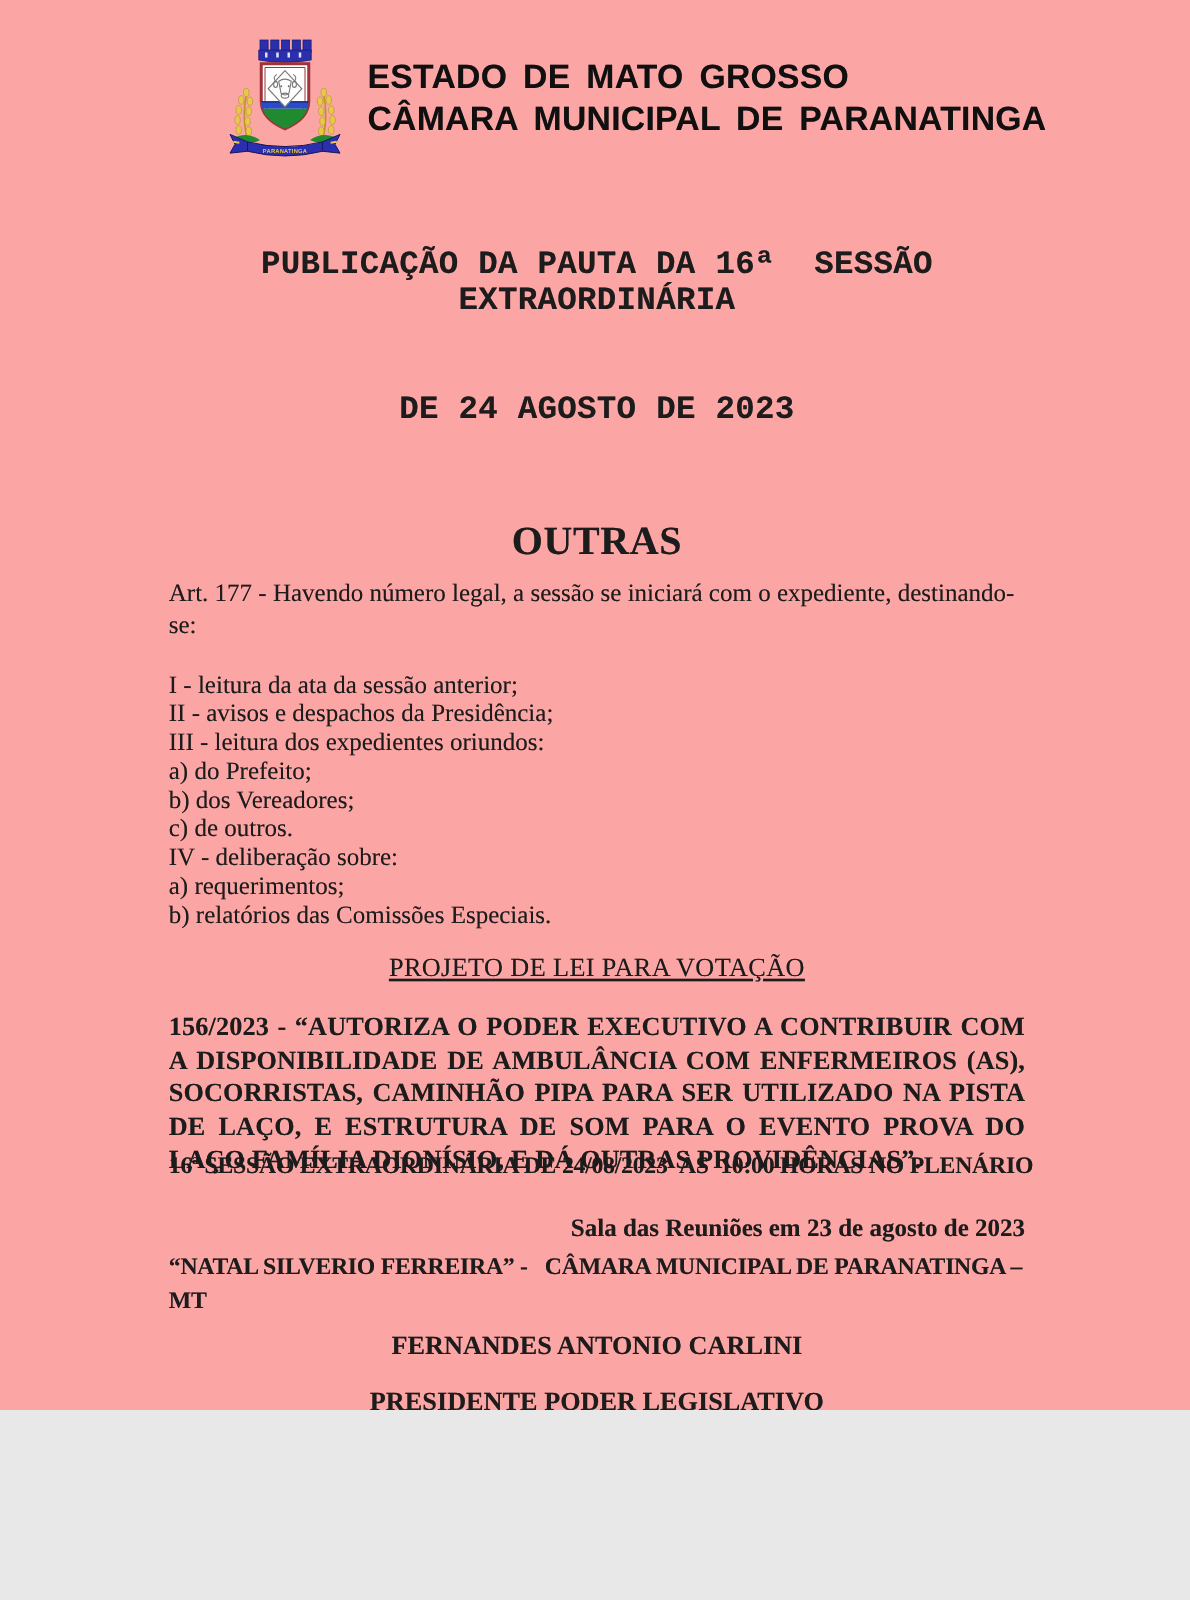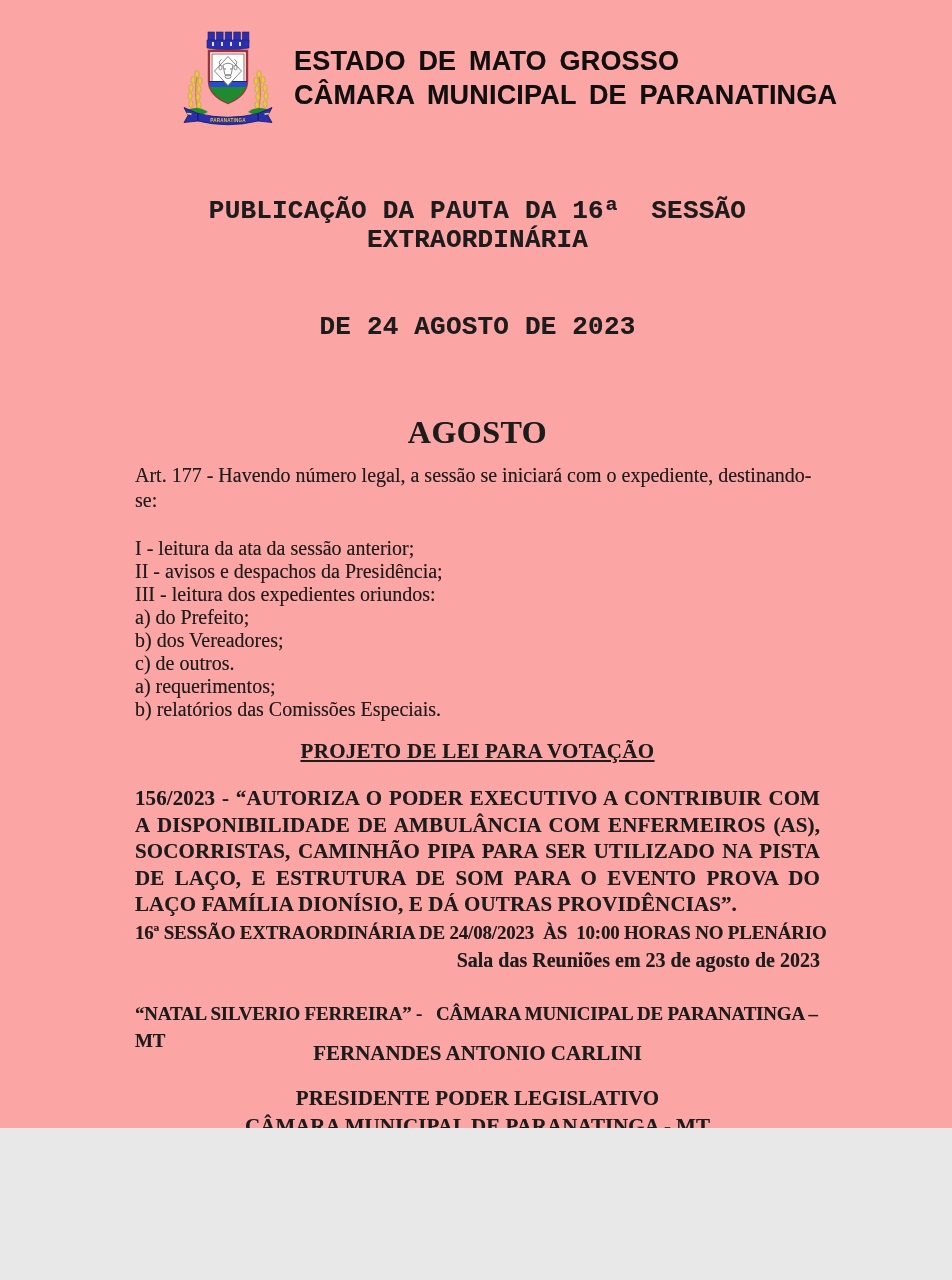--- a/index.html
+++ b/index.html
@@ -39,21 +39,21 @@
     text-align:center; font-weight:bold;
     font-size:32px; line-height:36px; margin-top:14px;
     letter-spacing:0.5px;
   }
 
   
   .art-line { font-size:20px; line-height:25px; margin-top:13px; }
   .agenda-list { margin-top:24px; font-size:20px; line-height:23px; }
   .vote-heading {
     margin-top:18px; text-align:center;
-    font-weight:bold; font-size:21px; line-height:24px;
+    font-weight:normal; font-size:21px; line-height:24px;
     text-decoration:underline; letter-spacing:0.3px;
   }
   .bill-text {
     margin-top:22px; font-weight:bold;
     font-size:21px; line-height:26.5px;
     text-align:justify; letter-spacing:0.1px;
   }
   .place-date {
     margin-top:30px; text-align:right;
     font-weight:bold; font-size:20px; line-height:25px;
@@ -165,31 +165,32 @@
         <div>ESTADO DE MATO GROSSO</div>
         <div>CÂMARA MUNICIPAL DE PARANATINGA</div>
       </div>
     </div>
 
     <div class="doc-title">
       <div>PUBLICAÇÃO DA PAUTA DA 16ª  SESSÃO EXTRAORDINÁRIA</div>
       <div>DE 24 AGOSTO DE 2023</div>
     </div>
 
-    <div class="pauta-title">AGOSTO</div>
+    <div class="pauta-title">OUTRAS</div>
 
     <div class="art-line">Art. 177 - Havendo número legal, a sessão se iniciará com o expediente, destinando-se:</div>
 
     <div class="agenda-list">
       <div>I - leitura da ata da sessão anterior;</div>
       <div>II - avisos e despachos da Presidência;</div>
       <div>III - leitura dos expedientes oriundos:</div>
       <div>a) do Prefeito;</div>
       <div>b) dos Vereadores;</div>
       <div>c) de outros.</div>
+      <div>IV - deliberação sobre:</div>
       <div>a) requerimentos;</div>
       <div>b) relatórios das Comissões Especiais.</div>
     </div>
 
     <div class="vote-heading">PROJETO DE LEI PARA VOTAÇÃO</div>
 
     <div class="bill-text">156/2023 - “AUTORIZA O PODER EXECUTIVO A CONTRIBUIR COM A DISPONIBILIDADE DE AMBULÂNCIA COM ENFERMEIROS (AS), SOCORRISTAS, CAMINHÃO PIPA PARA SER UTILIZADO NA PISTA DE LAÇO, E ESTRUTURA DE SOM PARA O EVENTO PROVA DO LAÇO FAMÍLIA DIONÍSIO, E DÁ OUTRAS PROVIDÊNCIAS”.</div>
 
     <div class="place-date">Sala das Reuniões em 23 de agosto de 2023</div>
 

